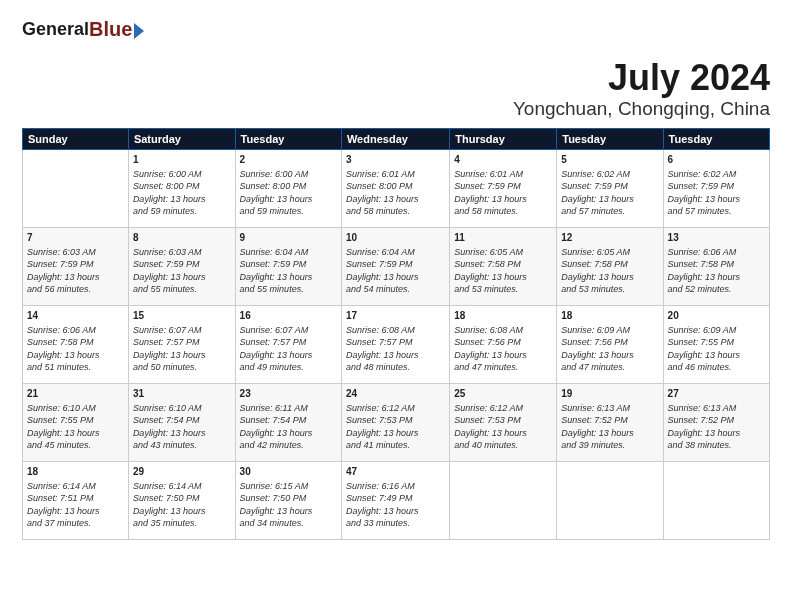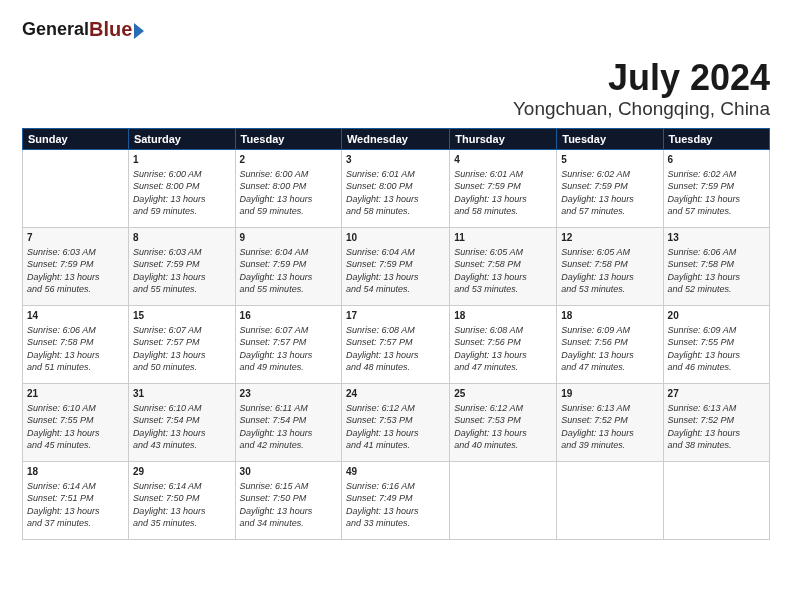--- a/index.html
+++ b/index.html
@@ -349,21 +349,21 @@
 and 35 minutes.</div>
           </td>
           <td>
             <span class="day-number">30</span>
             <div class="cell-content" style="white-space: pre-line;">Sunrise: 6:15 AM
 Sunset: 7:50 PM
 Daylight: 13 hours
 and 34 minutes.</div>
           </td>
           <td>
-            <span class="day-number">49</span>
+            <span class="day-number">47</span>
             <div class="cell-content" style="white-space: pre-line;">Sunrise: 6:16 AM
 Sunset: 7:49 PM
 Daylight: 13 hours
 and 33 minutes.</div>
           </td>
           <td></td>
           <td></td>
           <td></td>
         </tr>
       </tbody>

